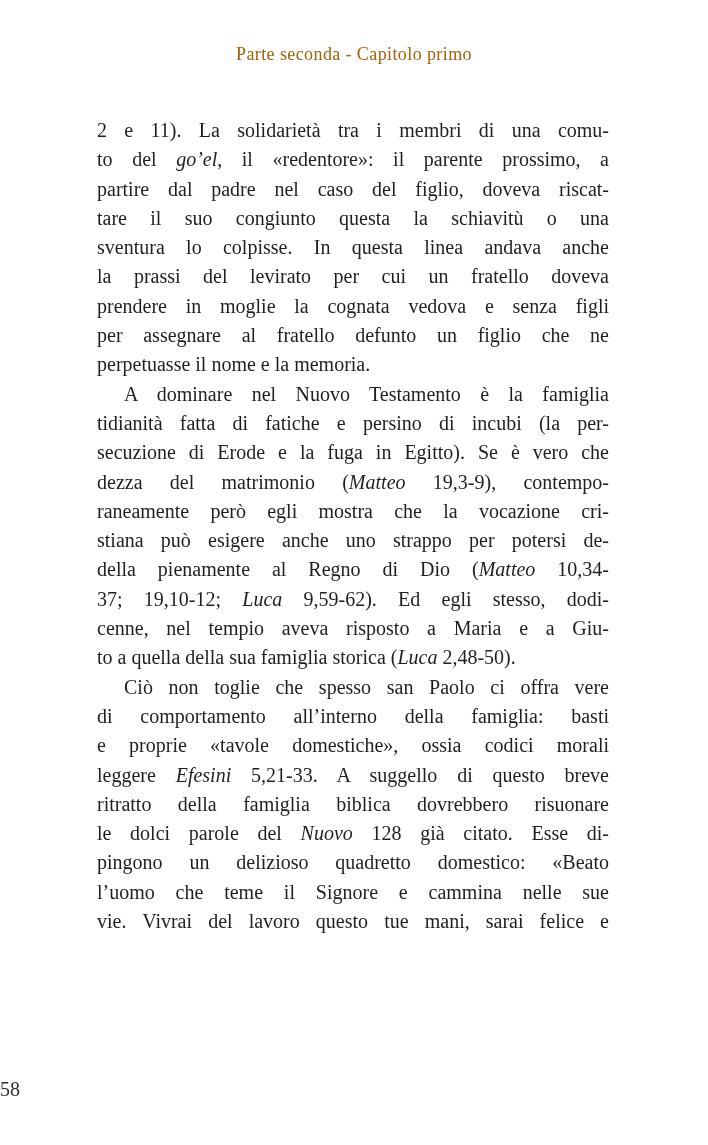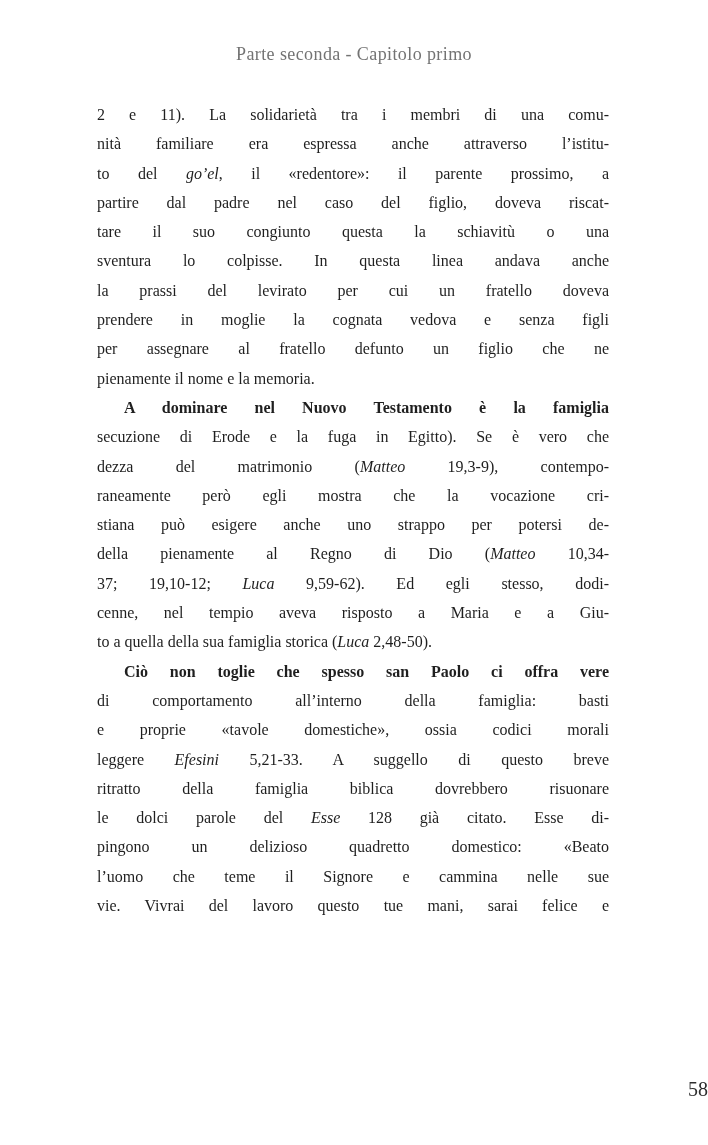--- a/index.html
+++ b/index.html
@@ -16,89 +16,88 @@
     overflow: hidden;
   }
   .running-header {
     position: absolute;
     top: 44px;
     left: 0;
     right: 0;
     text-align: center;
     font-size: 18px;
     letter-spacing: 0.4px;
-    color: #737373;
+    color: #a16207;
   }
   .text-block {
     position: absolute;
-    top: 100px;
+    top: 116px;
     left: 97px;
     width: 512px;
-    font-size: 16px;
+    font-size: 20px;
     line-height: 29.3px;
     color: #1f1f1f;
   }
   .line {
     text-align: justify;
     text-align-last: justify;
     height: 29.3px;
     overflow: hidden;
     white-space: normal;
   }
   .line.para-end {
     text-align-last: left;
   }
   .line.indent {
     text-indent: 27px;
-    font-weight: bold;
   }
   .italic {
     font-style: italic;
   }
   .page-number {
     position: absolute;
     top: 1078px;
     left: 0;
     right: 0;
-    text-align: right;
+    text-align: left;
     font-size: 20px;
     color: #2e2e2e;
   }
 </style>
 </head>
 <body>
 
 <div class="book-page">
   <div class="running-header">Parte seconda - Capitolo primo</div>
 
   <div class="text-block">
       <div class="line"><span>2 e 11). La solidarietà tra i membri di una comu-</span></div>
-      <div class="line"><span>nità familiare era espressa anche attraverso l’istitu-</span></div>
       <div class="line"><span>to del </span><span class="italic">go’el</span><span>, il «redentore»: il parente prossimo, a</span></div>
       <div class="line"><span>partire dal padre nel caso del figlio, doveva riscat-</span></div>
       <div class="line"><span>tare il suo congiunto questa la schiavitù o una</span></div>
       <div class="line"><span>sventura lo colpisse. In questa linea andava anche</span></div>
       <div class="line"><span>la prassi del levirato per cui un fratello doveva</span></div>
       <div class="line"><span>prendere in moglie la cognata vedova e senza figli</span></div>
       <div class="line"><span>per assegnare al fratello defunto un figlio che ne</span></div>
-      <div class="line para-end"><span>pienamente il nome e la memoria.</span></div>
+      <div class="line para-end"><span>perpetuasse il nome e la memoria.</span></div>
       <div class="line indent"><span>A dominare nel Nuovo Testamento è la famiglia</span></div>
+      <div class="line"><span>tidianità fatta di fatiche e persino di incubi (la per-</span></div>
       <div class="line"><span>secuzione di Erode e la fuga in Egitto). Se è vero che</span></div>
       <div class="line"><span>dezza del matrimonio (</span><span class="italic">Matteo</span><span> 19,3-9), contempo-</span></div>
       <div class="line"><span>raneamente però egli mostra che la vocazione cri-</span></div>
       <div class="line"><span>stiana può esigere anche uno strappo per potersi de-</span></div>
       <div class="line"><span>della pienamente al Regno di Dio (</span><span class="italic">Matteo</span><span> 10,34-</span></div>
       <div class="line"><span>37; 19,10-12; </span><span class="italic">Luca</span><span> 9,59-62). Ed egli stesso, dodi-</span></div>
       <div class="line"><span>cenne, nel tempio aveva risposto a Maria e a Giu-</span></div>
       <div class="line para-end"><span>to a quella della sua famiglia storica (</span><span class="italic">Luca</span><span> 2,48-50).</span></div>
       <div class="line indent"><span>Ciò non toglie che spesso san Paolo ci offra vere</span></div>
       <div class="line"><span>di comportamento all’interno della famiglia: basti</span></div>
       <div class="line"><span>e proprie «tavole domestiche», ossia codici morali</span></div>
       <div class="line"><span>leggere </span><span class="italic">Efesini</span><span> 5,21-33. A suggello di questo breve</span></div>
       <div class="line"><span>ritratto della famiglia biblica dovrebbero risuonare</span></div>
-      <div class="line"><span>le dolci parole del </span><span class="italic">Esse</span><span> 128 già citato. Esse di-</span></div>
+      <div class="line"><span>le dolci parole del </span><span class="italic">Nuovo</span><span> 128 già citato. Esse di-</span></div>
       <div class="line"><span>pingono un delizioso quadretto domestico: «Beato</span></div>
       <div class="line"><span>l’uomo che teme il Signore e cammina nelle sue</span></div>
       <div class="line"><span>vie. Vivrai del lavoro questo tue mani, sarai felice e</span></div>
     </div>
 
   <div class="page-number">58</div>
 </div>
 
 </body></html>

